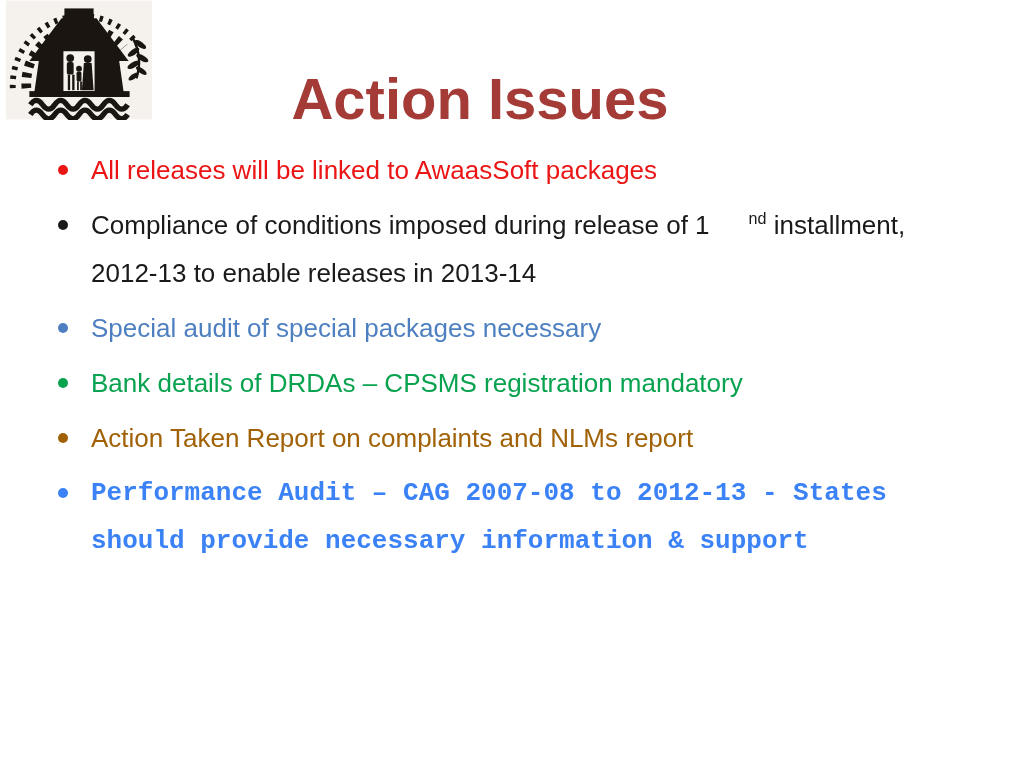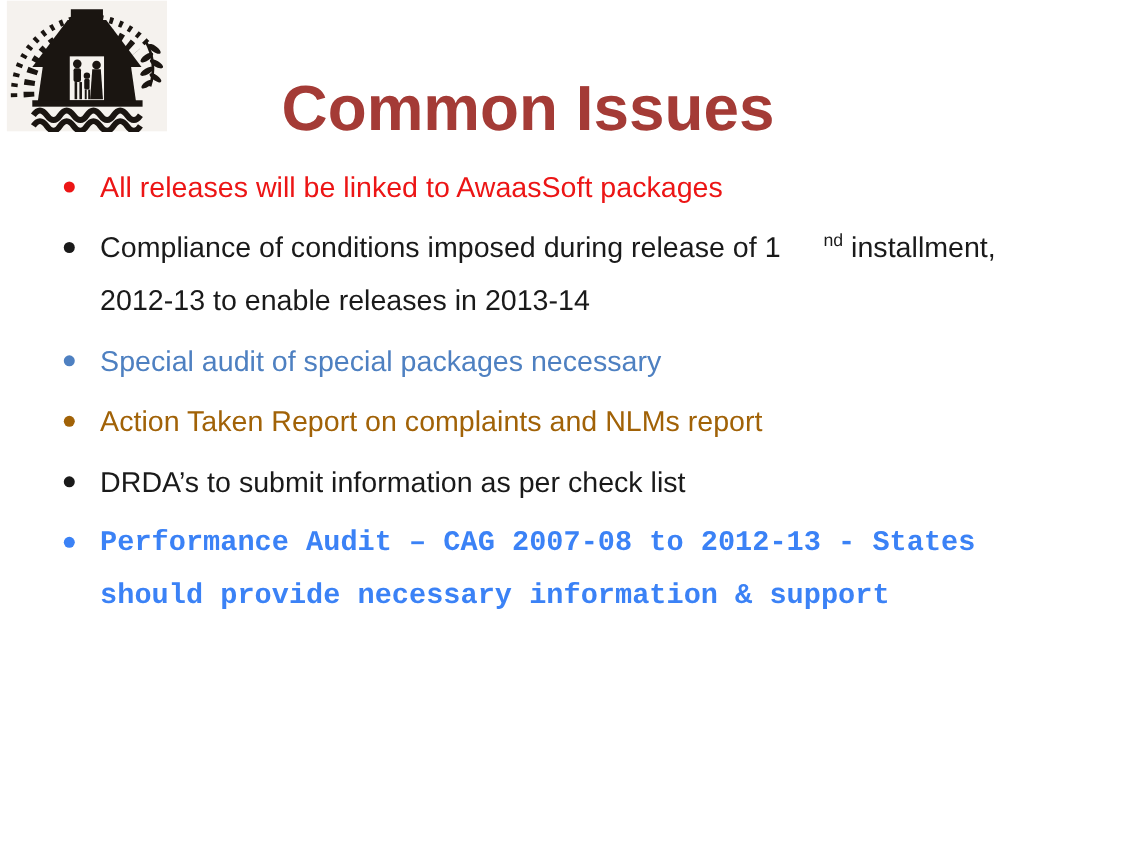--- a/index.html
+++ b/index.html
@@ -87,36 +87,36 @@
 
         <rect x="24" y="93" width="103" height="6"></rect>
         <g>
           <path d="M25,107 q6,-9 12.5,0 t12.5,0 t12.5,0 t12.5,0 t12.5,0 t12.5,0 t12.5,0 t12.5,0" fill="none" stroke="#1a1511" stroke-width="5.5"></path>
           <path d="M25,117 q6,-9 12.5,0 t12.5,0 t12.5,0 t12.5,0 t12.5,0 t12.5,0 t12.5,0 t12.5,0" fill="none" stroke="#1a1511" stroke-width="5.5"></path>
         </g>
       </g>
     </svg>
   </div>
 
-  <h1 class="slide-title" style="color: rgb(164, 59, 54);">Common Issues</h1>
+  <h1 class="slide-title" style="color: rgb(164, 59, 54);">Action Issues</h1>
 
   <ul class="bullet-list">
     <li style="color: rgb(236, 21, 21);">
       <span>All releases will be linked to AwaasSoft packages</span>
     </li>
     <li style="color: rgb(26, 26, 26);">
       <span><span>Compliance of conditions imposed during release of 1</span><sup>nd</sup><span> installment, 2012-13 to enable releases in 2013-14</span></span>
     </li>
     <li style="color: rgb(78, 128, 193);">
       <span>Special audit of special packages necessary</span>
     </li>
+    <li style="color: rgb(9, 162, 79);">
+      <span>Bank details of DRDAs – CPSMS registration mandatory</span>
+    </li>
     <li style="color: #a16207;">
       <span>Action Taken Report on complaints and NLMs report</span>
-    </li>
-    <li style="color: rgb(26, 26, 26);">
-      <span>DRDA’s to submit information as per check list</span>
     </li>
     <li class="bold" style="color: #3b82f6; font-family: Liberation Mono, monospace;">
       <span>Performance Audit – CAG 2007-08 to 2012-13 - States should provide necessary information &amp; support</span>
     </li>
   </ul>
 
 </div>
 
 </body></html>

